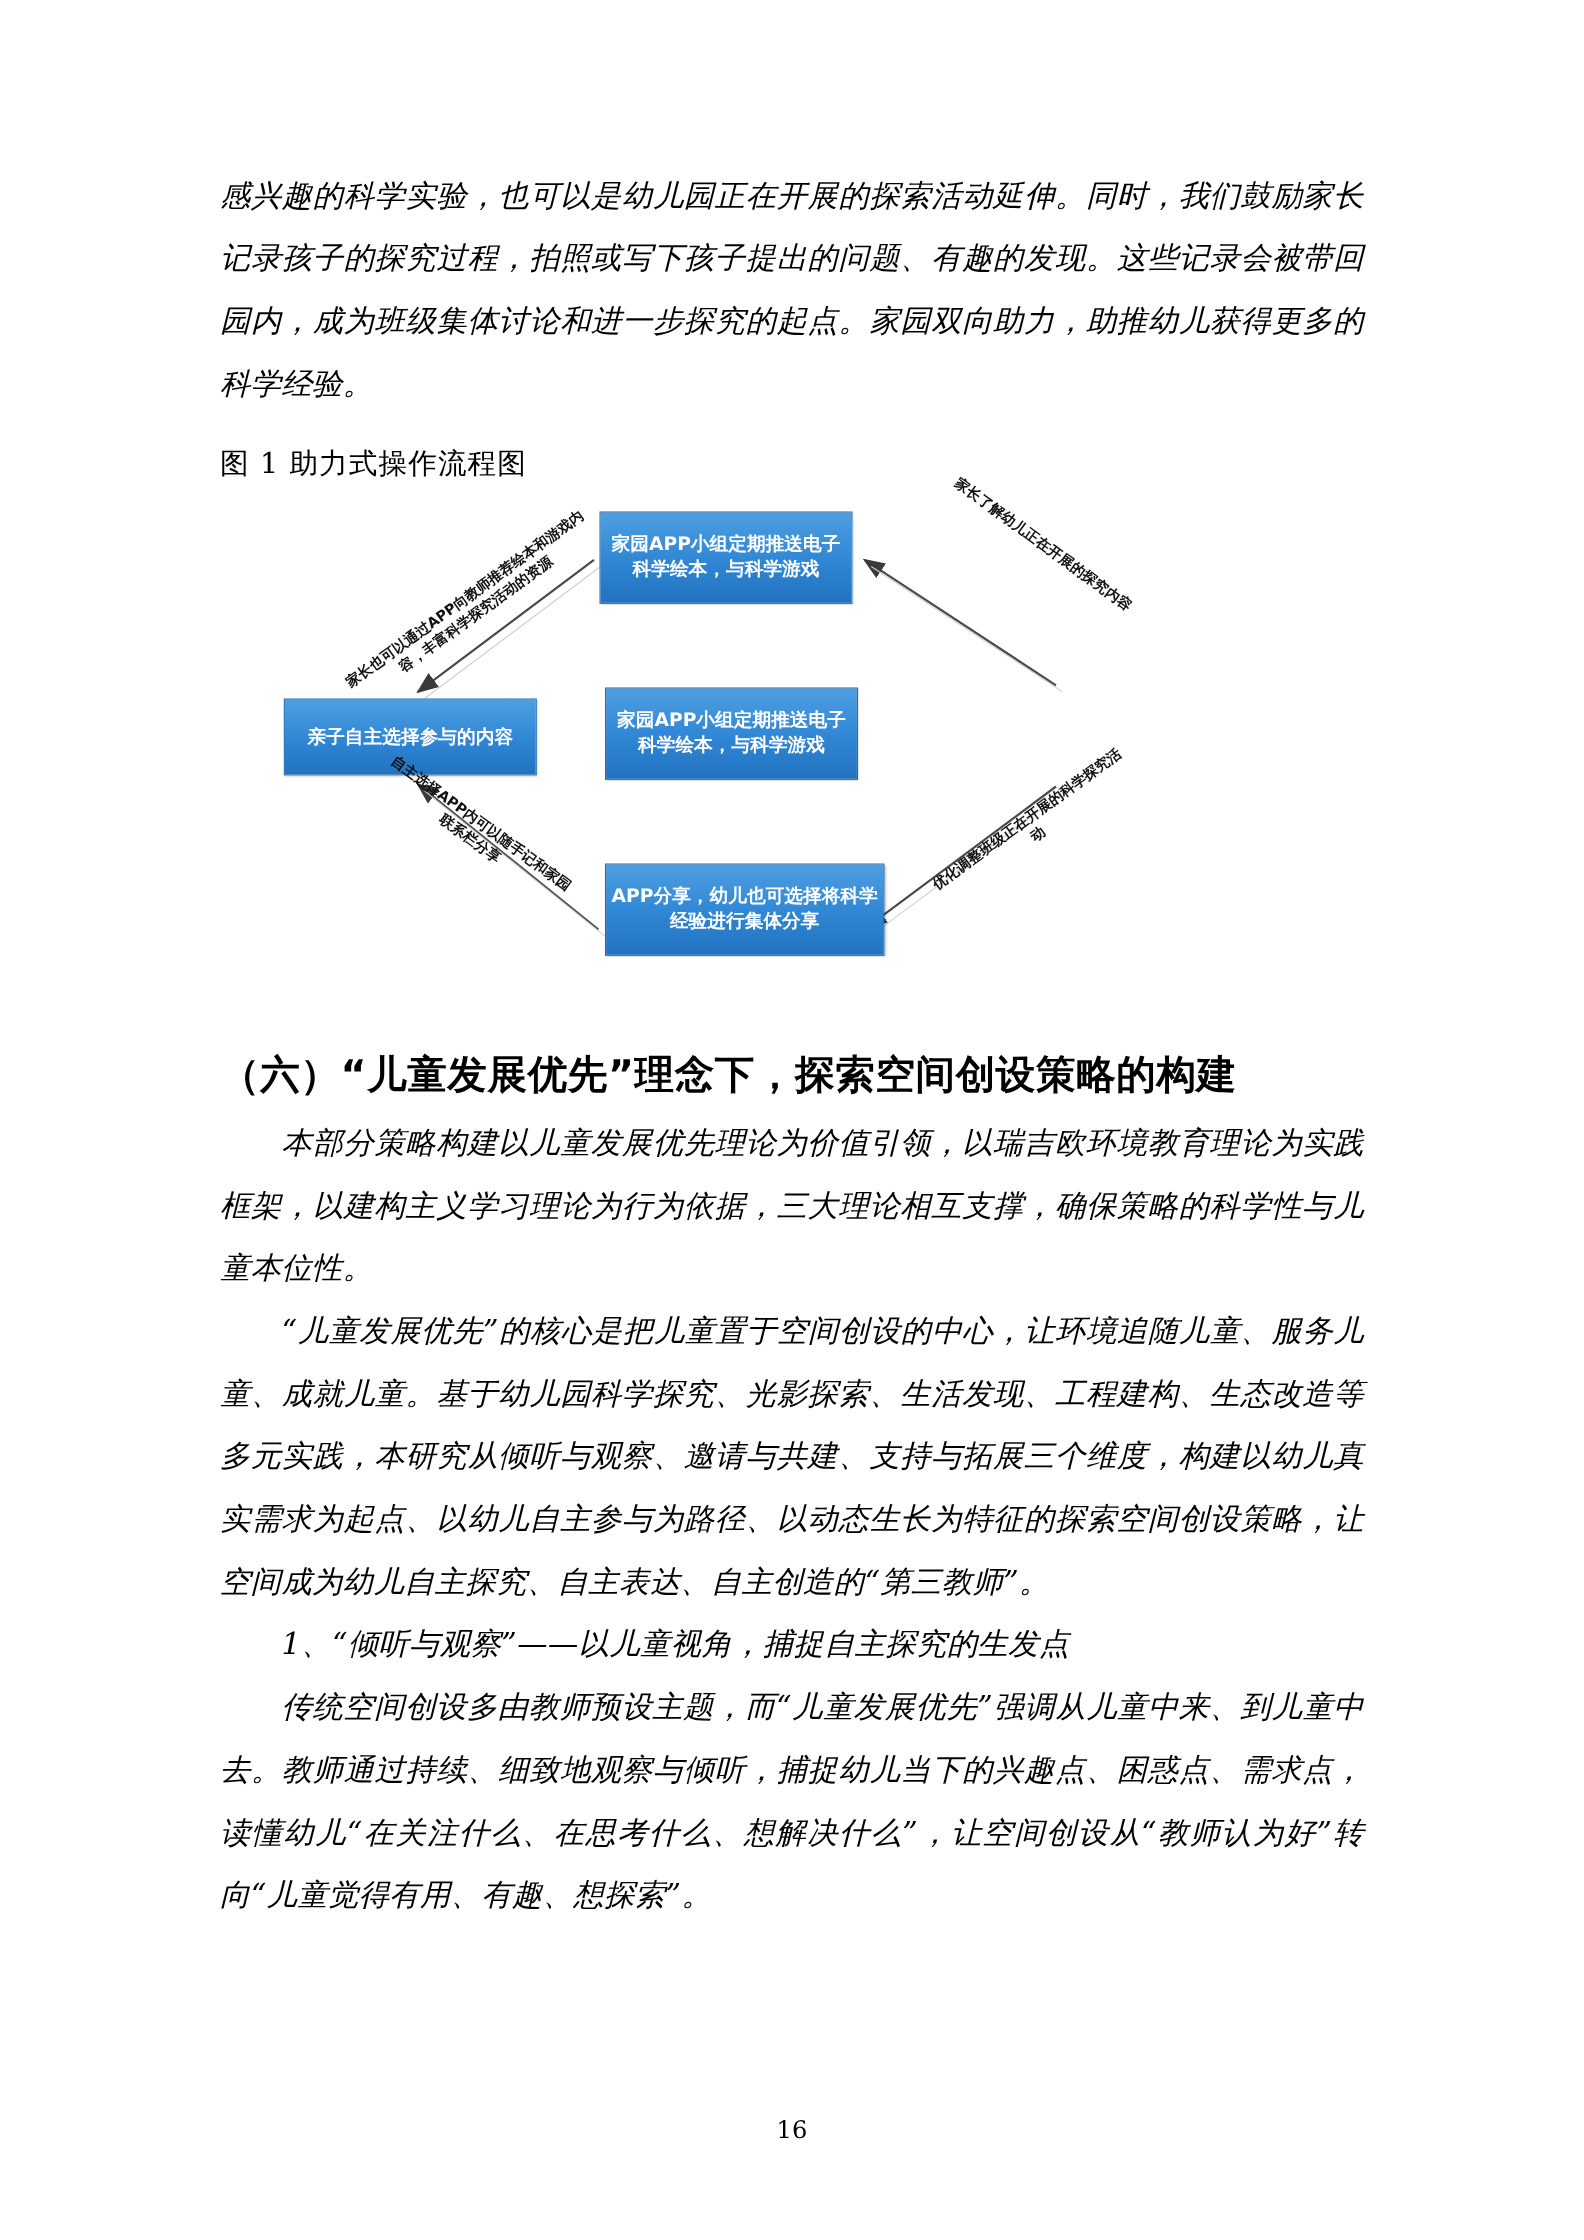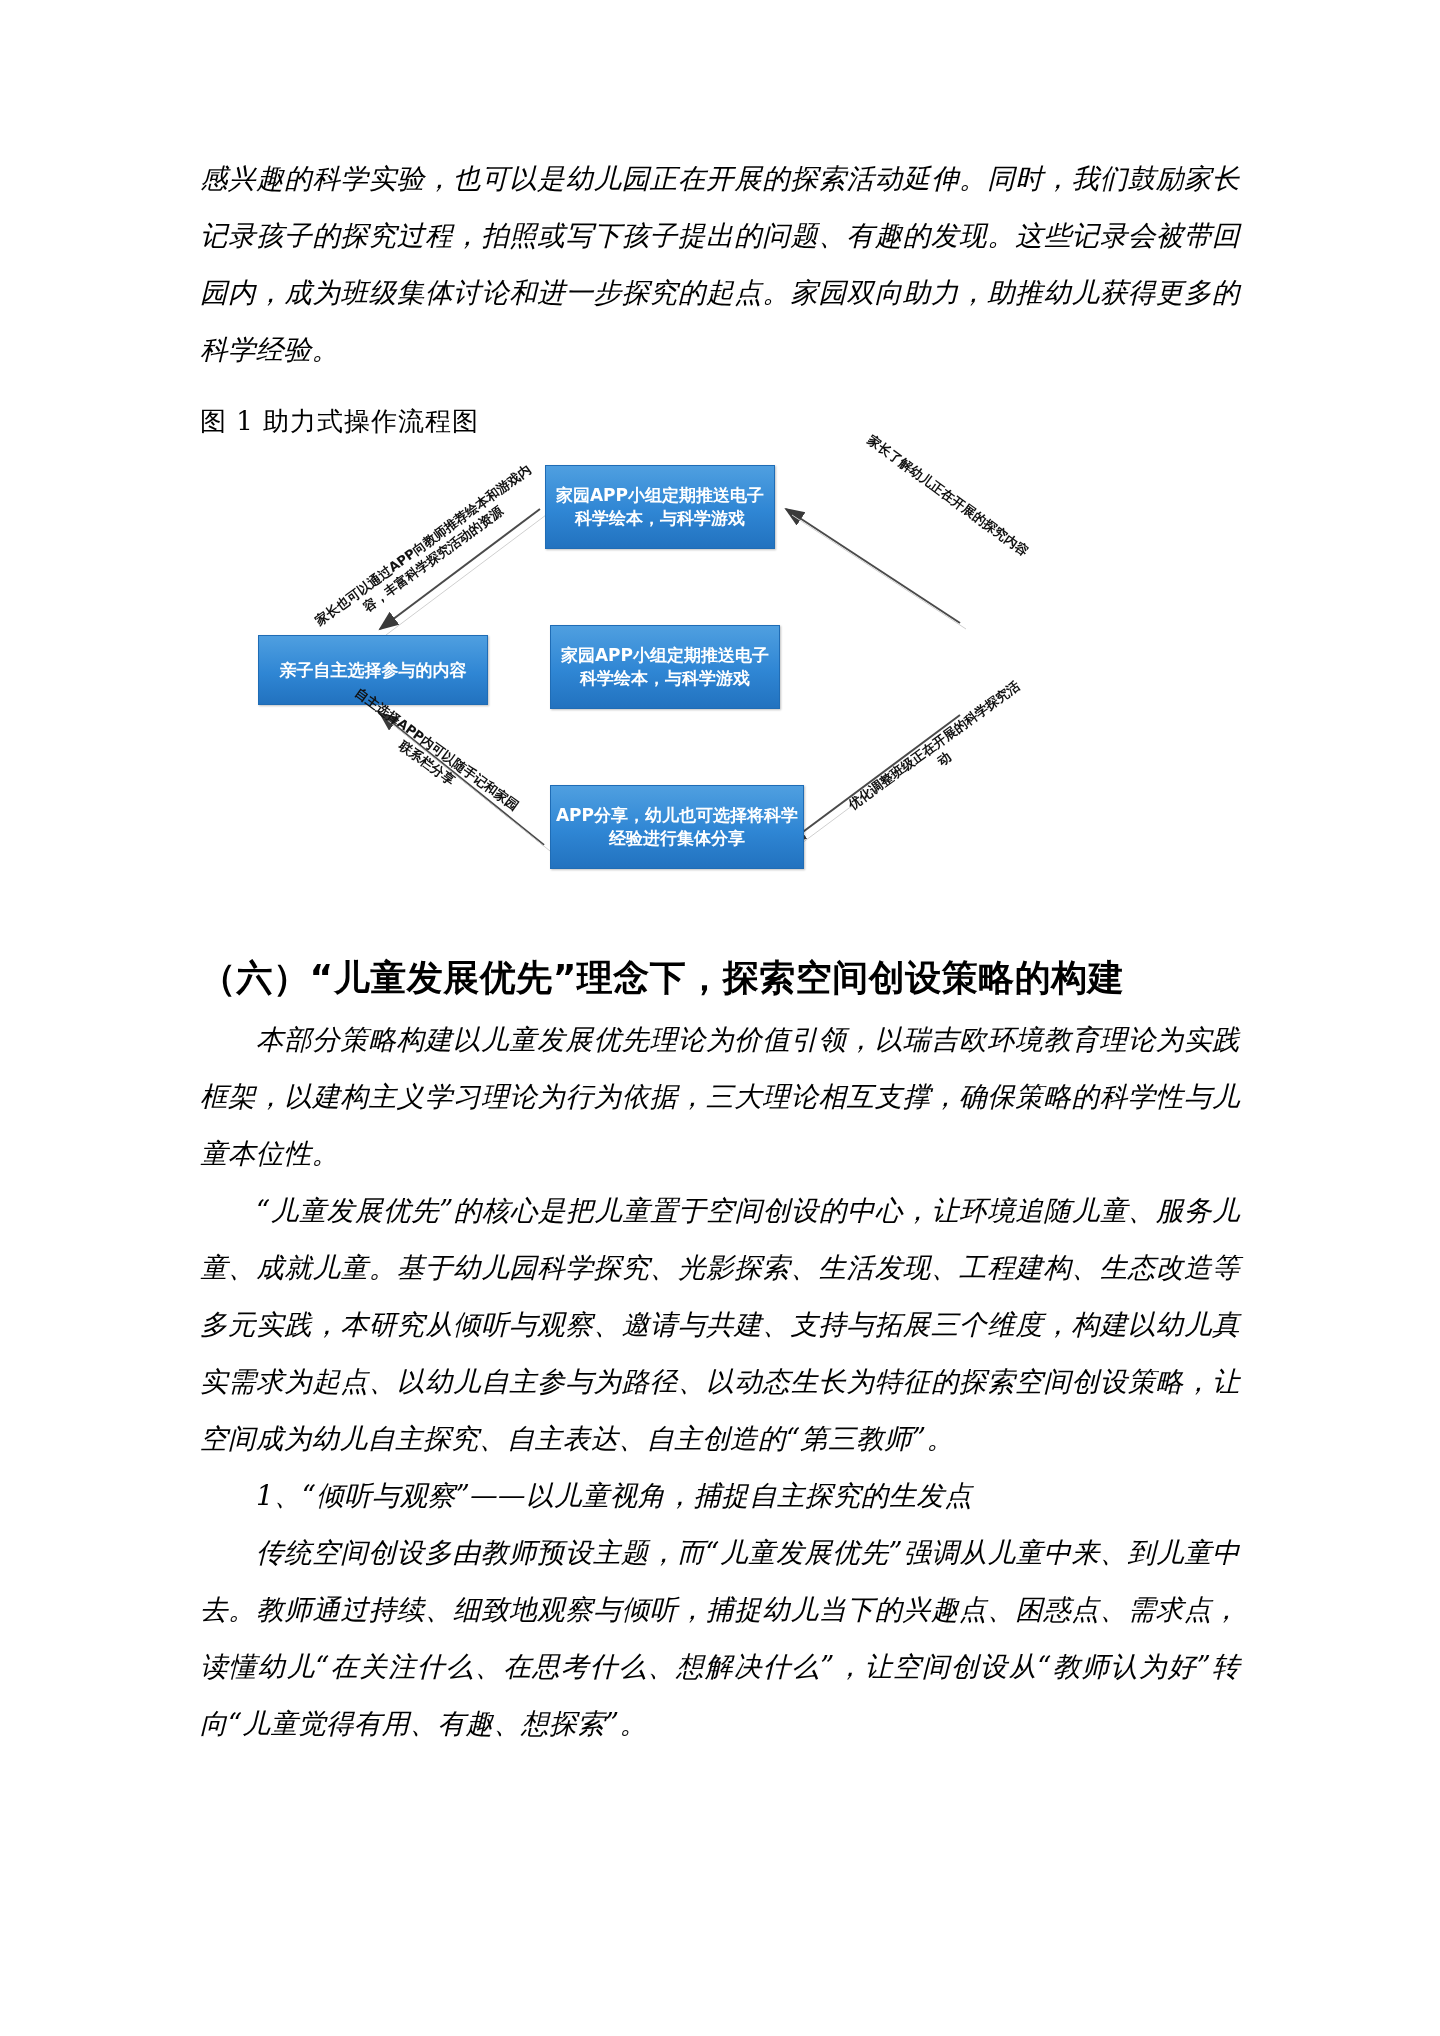--- a/index.html
+++ b/index.html
@@ -171,14 +171,15 @@
 
     <h2 class="section-head">（六）“儿童发展优先”理念下，探索空间创设策略的构建</h2>
 
     <p class="body-text indent">本部分策略构建以儿童发展优先理论为价值引领，以瑞吉欧环境教育理论为实践框架，以建构主义学习理论为行为依据，三大理论相互支撑，确保策略的科学性与儿童本位性。</p>
     <p class="body-text indent">“儿童发展优先”的核心是把儿童置于空间创设的中心，让环境追随儿童、服务儿童、成就儿童。基于幼儿园科学探究、光影探索、生活发现、工程建构、生态改造等多元实践，本研究从倾听与观察、邀请与共建、支持与拓展三个维度，构建以幼儿真实需求为起点、以幼儿自主参与为路径、以动态生长为特征的探索空间创设策略，让空间成为幼儿自主探究、自主表达、自主创造的“第三教师”。</p>
     <p class="body-text indent">1、“倾听与观察”——以儿童视角，捕捉自主探究的生发点</p>
     <p class="body-text indent">传统空间创设多由教师预设主题，而“儿童发展优先”强调从儿童中来、到儿童中去。教师通过持续、细致地观察与倾听，捕捉幼儿当下的兴趣点、困惑点、需求点，读懂幼儿“在关注什么、在思考什么、想解决什么”，让空间创设从“教师认为好”转向“儿童觉得有用、有趣、想探索”。</p>
 
   </div>
 
+  <div class="page-number">16</div>
 
 </div>
 
 </body></html>

